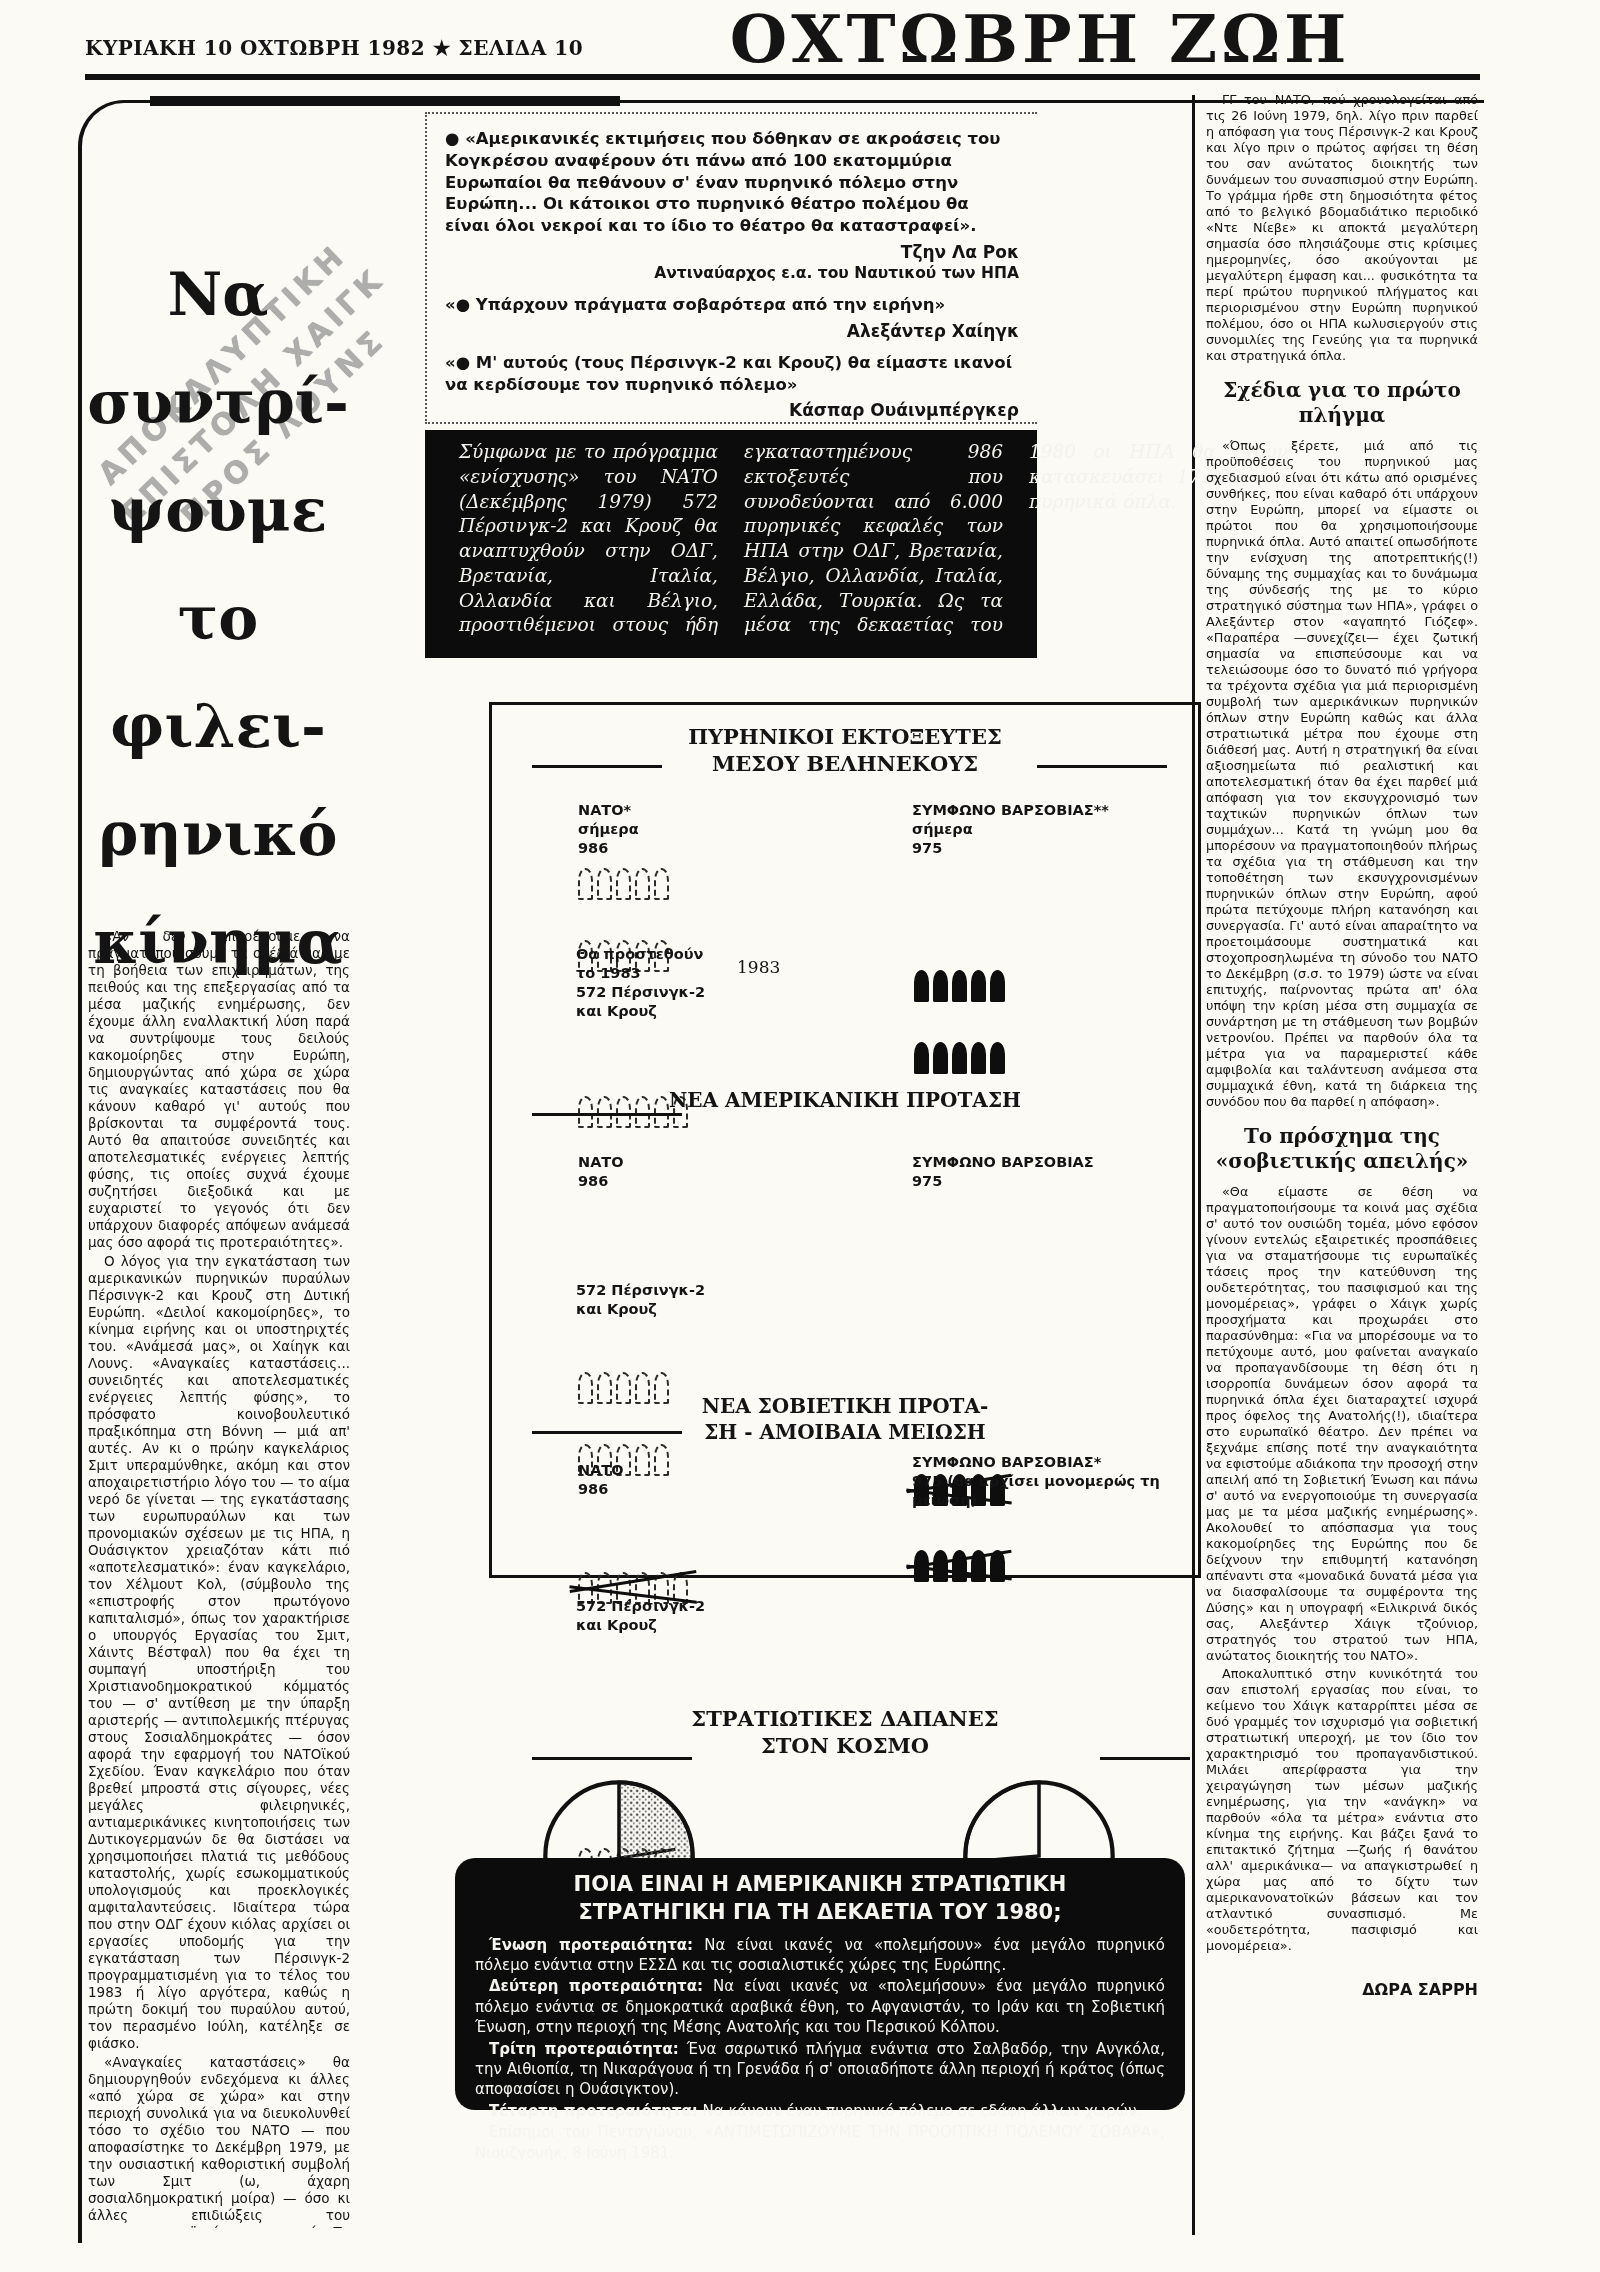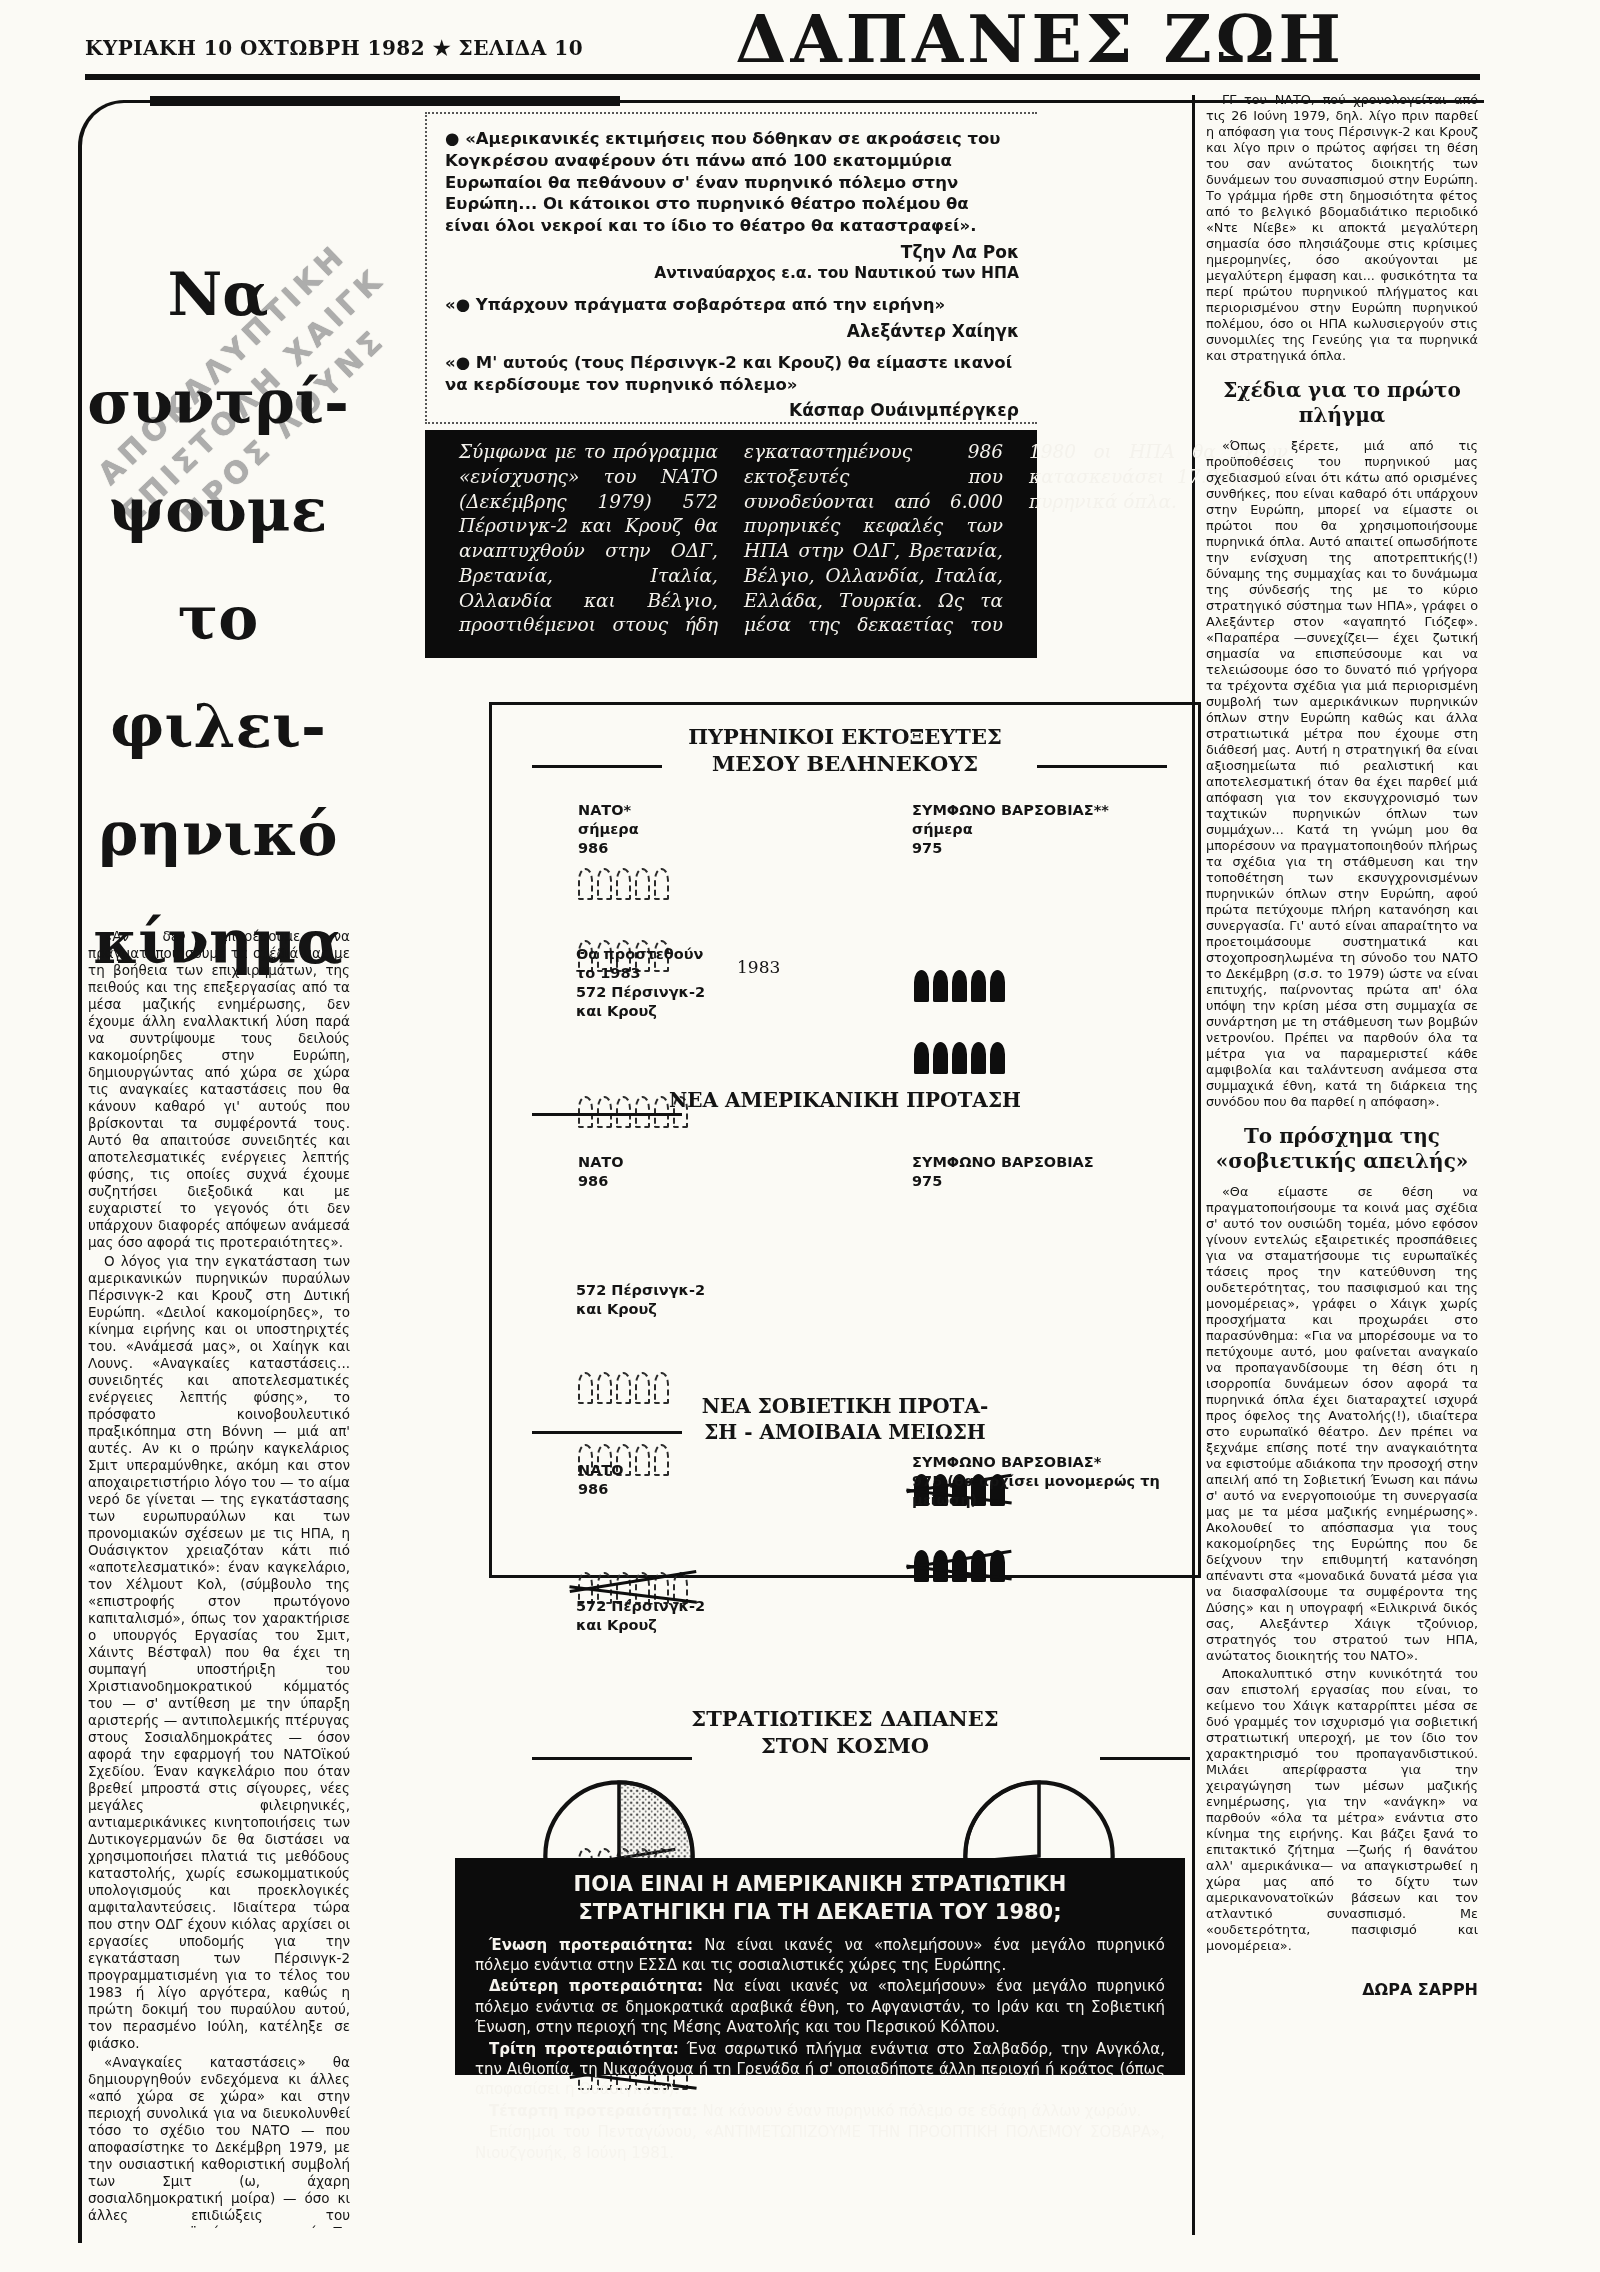--- a/index.html
+++ b/index.html
@@ -55,31 +55,31 @@
   .crossed{position:relative;}
   .crossed::before,.crossed::after{content:"";position:absolute;left:-6%;width:112%;height:3px;background:#0e0e0e;}
   .crossed::before{top:26%;transform:rotate(-9deg);}
   .crossed::after{top:64%;transform:rotate(7deg);}
   .yearlab{font-size:17px;font-family:"DejaVu Serif",serif;}
   .shortrule{position:absolute;height:3px;background:#111;}
   .pielabel{font-weight:bold;font-size:14.5px;line-height:1.3;}
   .ghost{color:#8b8b8b;font-weight:normal;font-size:13px;}
   .source{font-size:13.5px;text-align:center;line-height:1.3;}
   
-  .strategy{left:455px;top:1858px;width:730px;height:217px;background:#0c0c0c;color:#f6f4ee;
-            box-sizing:border-box;padding:12px 20px 10px 20px;font-size:15px;line-height:1.36;}
+  .strategy{left:455px;top:1858px;width:730px;height:252px;background:#0c0c0c;color:#f6f4ee;
+            box-sizing:border-box;padding:12px 20px 10px 20px;font-size:15px;line-height:1.36;border-radius:20px;}
   .strategy .s-title{text-align:center;font-weight:bold;font-size:21px;line-height:1.35;margin-bottom:8px;}
   .strategy p{margin:0 0 1px 0;text-indent:14px;text-align:justify;}
   .strategy b{font-weight:bold;}
 </style>
 </head>
 <body>
 
 <div class="abs dateline">ΚΥΡΙΑΚΗ 10 ΟΧΤΩΒΡΗ 1982 ★ ΣΕΛΙΔΑ 10</div>
-<div class="abs masthead">ΔΑΠΑΝΕΣ ΖΩΗ</div>
+<div class="abs masthead">ΟΧΤΩΒΡΗ ΖΩΗ</div>
 <div class="abs mast-rule"></div>
 <div class="abs mast-rule2"></div>
 
 <div class="abs frame"></div>
 <div class="abs vrule"></div>
 
 <div class="abs banner">
   <div>ΑΠΟΚΑΛΥΠΤΙΚΗ</div>
   <div>ΕΠΙΣΤΟΛΗ ΧΑΙΓΚ</div>
   <div>ΠΡΟΣ ΛΟΥΝΣ</div>

